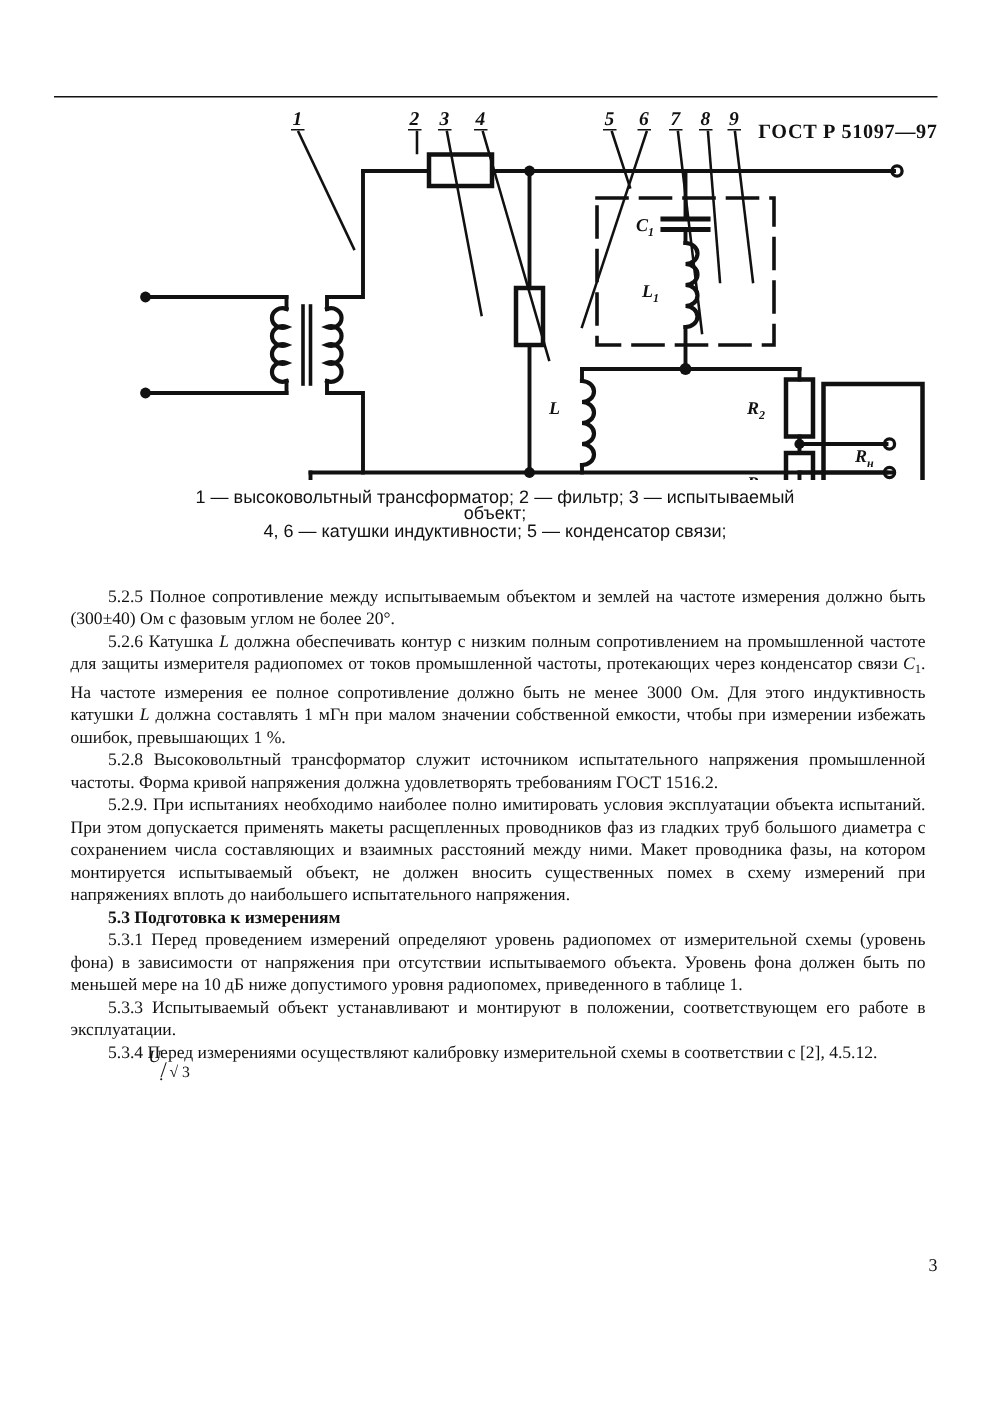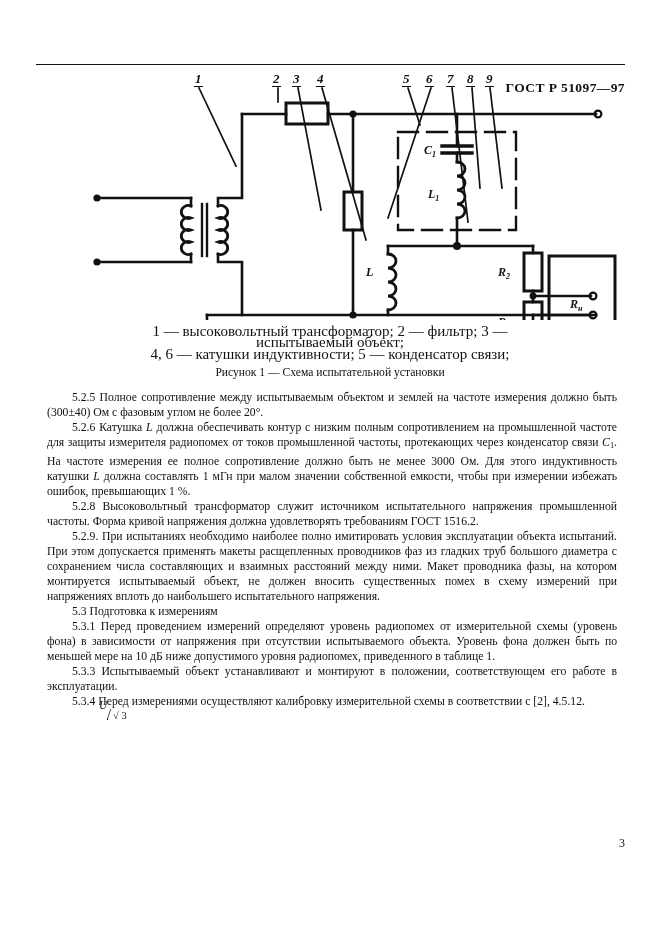--- a/index.html
+++ b/index.html
@@ -66,23 +66,23 @@
     padding: 0 1px 1px 1px;
   }
 
   
   .legend {
     position: absolute;
     left: 120px;
     top: 326px;
     width: 420px;
     text-align: center;
-    font-size: 15px;
+    font-size: 12px;
     line-height: 11.4px;
-    font-family: Liberation Serif, serif;
+    font-family: Liberation Sans, sans-serif;
   }
   .fig-caption {
     position: absolute;
     left: 120px;
     top: 366px;
     width: 420px;
     text-align: center;
     font-size: 11.6px;
     font-family: "Liberation Serif", serif;
   }
@@ -98,21 +98,21 @@
     text-align: justify;
     font-family: "Liberation Serif", serif;
   }
   .body-text p {
     margin: 0;
     text-indent: 25px;
     text-align: justify;
     text-justify: inter-word;
   }
   .body-text p.heading {
-    font-weight: normal;
+    font-weight: bold;
     text-indent: 25px;
   }
   .it { font-style: italic; }
   .sub { font-size: 0.72em; vertical-align: -0.28em; }
 
   
   .frac {
     display: inline-block;
     position: relative;
     width: 34px;
@@ -266,21 +266,20 @@
     <span class="callout-num" style="left:410px; top:2px;">7</span>
     <span class="callout-num" style="left:430px; top:2px;">8</span>
     <span class="callout-num" style="left:449px; top:2px;">9</span>
   </div>
 
   <div class="legend">
     <div>1 — высоковольтный трансформатор; 2 — фильтр; 3 — испытываемый объект;</div>
     <div>4, 6 — катушки индуктивности; 5 — конденсатор связи;</div>
   </div>
 
-  <div class="fig-caption">Рисунок 1 — Схема испытательной установки</div>
 
   <div class="body-text">
     <p>5.2.5  Полное сопротивление между испытываемым объектом и землей на частоте измерения должно быть (300±40) Ом с фазовым углом не более 20°.</p>
 
     <p><span>5.2.6  Катушка </span><span class="it">L</span><span> должна обеспечивать контур с низким полным сопротивлением на промышленной частоте для защиты измерителя радиопомех от токов промышленной частоты, протекающих через конденсатор связи </span><span class="it">C</span><span class="sub">1</span><span>. На частоте измерения ее полное сопротивление должно быть не менее 3000 Ом. Для этого индуктивность катушки </span><span class="it">L</span><span> должна составлять 1 мГн при малом значении собственной емкости, чтобы при измерении избежать ошибок, превышающих 1 %.</span></p>
 
     <p>5.2.8  Высоковольтный трансформатор служит источником испытательного напряжения промышленной частоты. Форма кривой напряжения должна удовлетворять требованиям ГОСТ 1516.2.</p>
     <p>5.2.9.  При испытаниях необходимо наиболее полно имитировать условия эксплуатации объекта испытаний. При этом допускается применять макеты расщепленных проводников фаз из гладких труб большого диаметра с сохранением числа составляющих и взаимных расстояний между ними. Макет проводника фазы, на котором монтируется испытываемый объект, не должен вносить существенных помех в схему измерений при напряжениях вплоть до наибольшего испытательного напряжения.</p>
 
     <p class="heading">5.3  Подготовка к измерениям</p>

